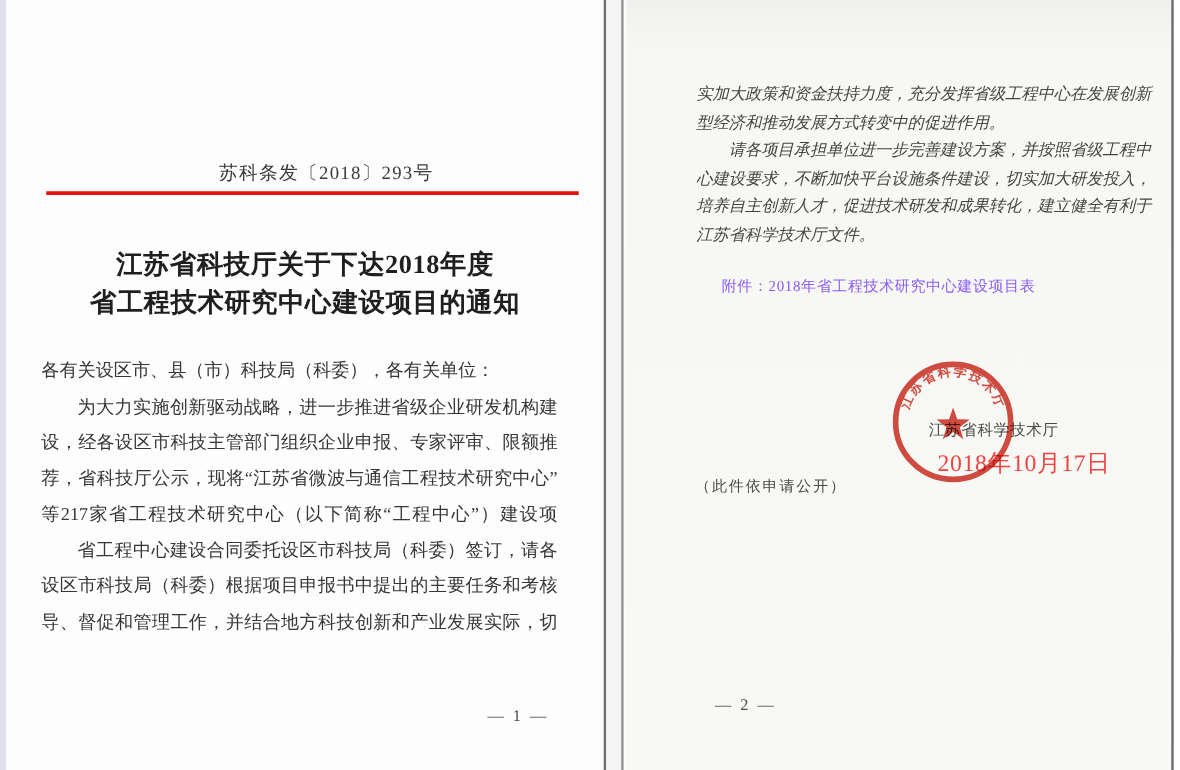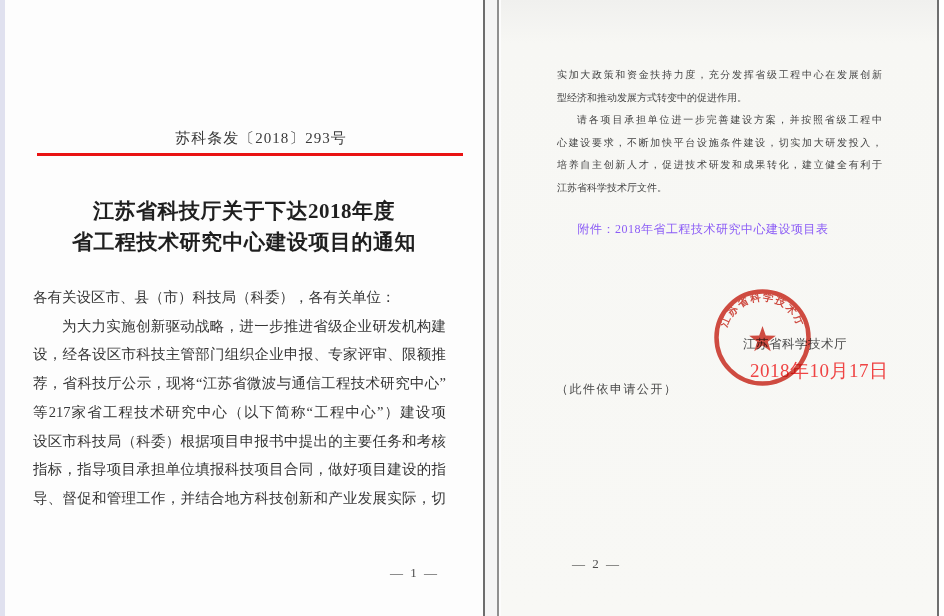--- a/index.html
+++ b/index.html
@@ -66,21 +66,21 @@
     text-align:center;
     font-size:21px;font-weight:bold;color:#1f1f1f;
     line-height:31px;letter-spacing:0.5px;
   }
   .body-left{
     position:absolute;left:33px;top:283px;width:413px;
     font-size:14.5px;color:#363636;line-height:28.7px;
   }
   .body-right{
     position:absolute;left:557px;top:64px;width:325px;
-    font-size:10px;color:#444444;line-height:22.6px;
+    font-size:13px;color:#444444;line-height:22.6px;font-style:italic;
   }
   .doc-line{
     text-align:justify;
     text-align-last:justify;
     white-space:nowrap;
   }
   .doc-line.short{text-align-last:left;}
   .doc-line.indent{text-indent:2em;}
   .attachment{
     position:absolute;left:557px;top:221px;width:340px;
@@ -138,22 +138,22 @@
     <div>江苏省科技厅关于下达2018年度</div>
     <div>省工程技术研究中心建设项目的通知</div>
   </div>
 
   <div class="body-left">
       <div class="doc-line short">各有关设区市、县（市）科技局（科委），各有关单位：</div>
       <div class="doc-line indent">为大力实施创新驱动战略，进一步推进省级企业研发机构建</div>
       <div class="doc-line">设，经各设区市科技主管部门组织企业申报、专家评审、限额推</div>
       <div class="doc-line">荐，省科技厅公示，现将“江苏省微波与通信工程技术研究中心”</div>
       <div class="doc-line">等217家省工程技术研究中心（以下简称“工程中心”）建设项</div>
+      <div class="doc-line indent">省工程中心建设合同委托设区市科技局（科委）签订，请各</div>
       <div class="doc-line">设区市科技局（科委）根据项目申报书中提出的主要任务和考核</div>
-      <div class="doc-line">指标，指导项目承担单位填报科技项目合同，做好项目建设的指</div>
       <div class="doc-line">导、督促和管理工作，并结合地方科技创新和产业发展实际，切</div>
     </div>
 
   <div class="page-num p1">— 1 —</div>
 
   <div class="body-right">
       <div class="doc-line">实加大政策和资金扶持力度，充分发挥省级工程中心在发展创新</div>
       <div class="doc-line short">型经济和推动发展方式转变中的促进作用。</div>
       <div class="doc-line indent">请各项目承担单位进一步完善建设方案，并按照省级工程中</div>
       <div class="doc-line">心建设要求，不断加快平台设施条件建设，切实加大研发投入，</div>

